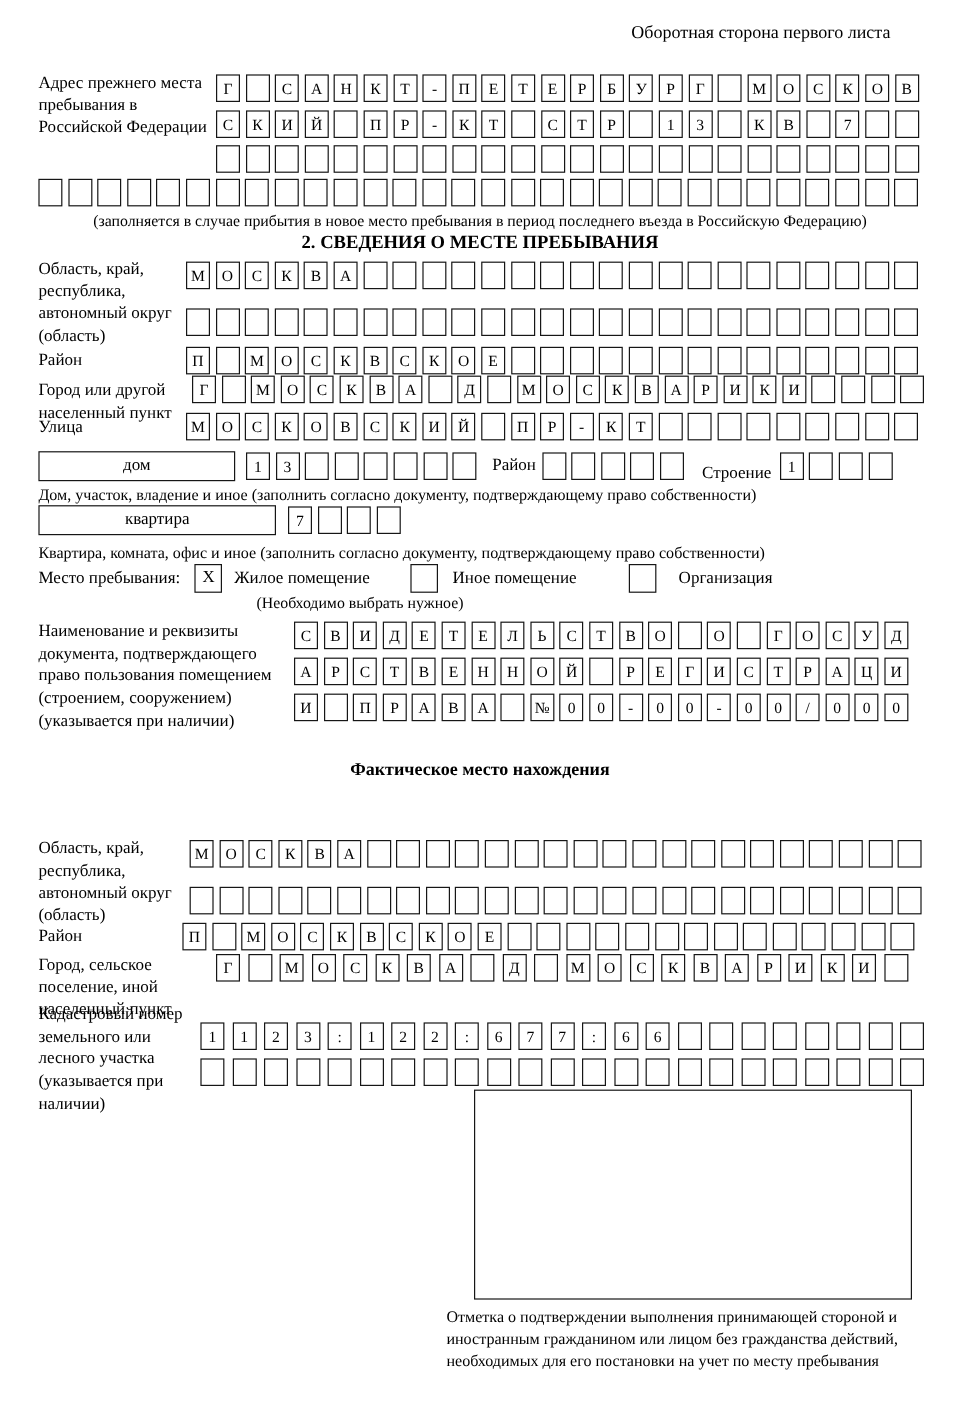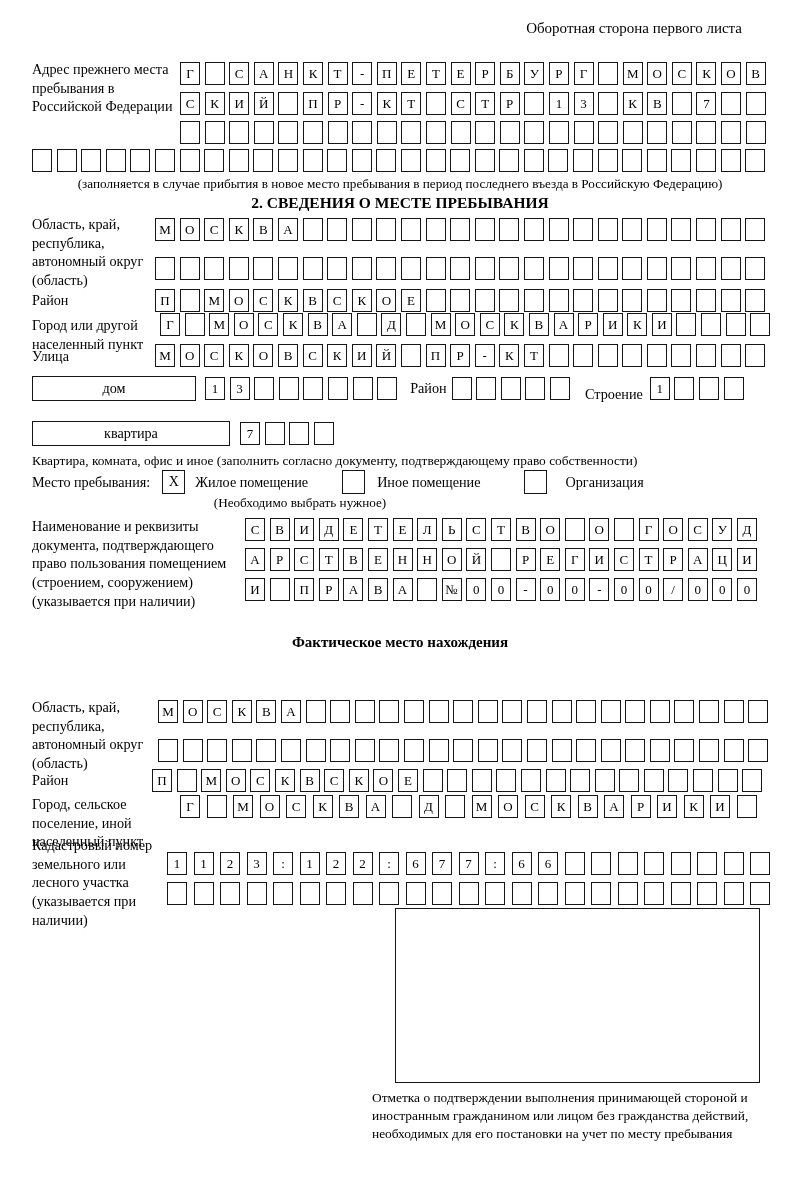--- a/index.html
+++ b/index.html
@@ -309,20 +309,21 @@
         <span class="cell"></span>
       </div>
     <span class="inline-label" style="margin:12px 7px 0 15px">Строение</span>
     <div class="cellrow">
         <span class="cell">1</span>
         <span class="cell"></span>
         <span class="cell"></span>
         <span class="cell"></span>
       </div>
   </div>
+  <div class="abs caption" style="left:32px;top:404px">Дом, участок, владение и иное (заполнить согласно документу, подтверждающему право собственности)</div>
 
   <div class="abs flexrow" style="left:32px;top:421px">
     <div class="bigbox" style="width:198px">квартира</div>
     <div class="cellrow" style="margin-left:10px">
         <span class="cell">7</span>
         <span class="cell"></span>
         <span class="cell"></span>
         <span class="cell"></span>
       </div>
   </div>

